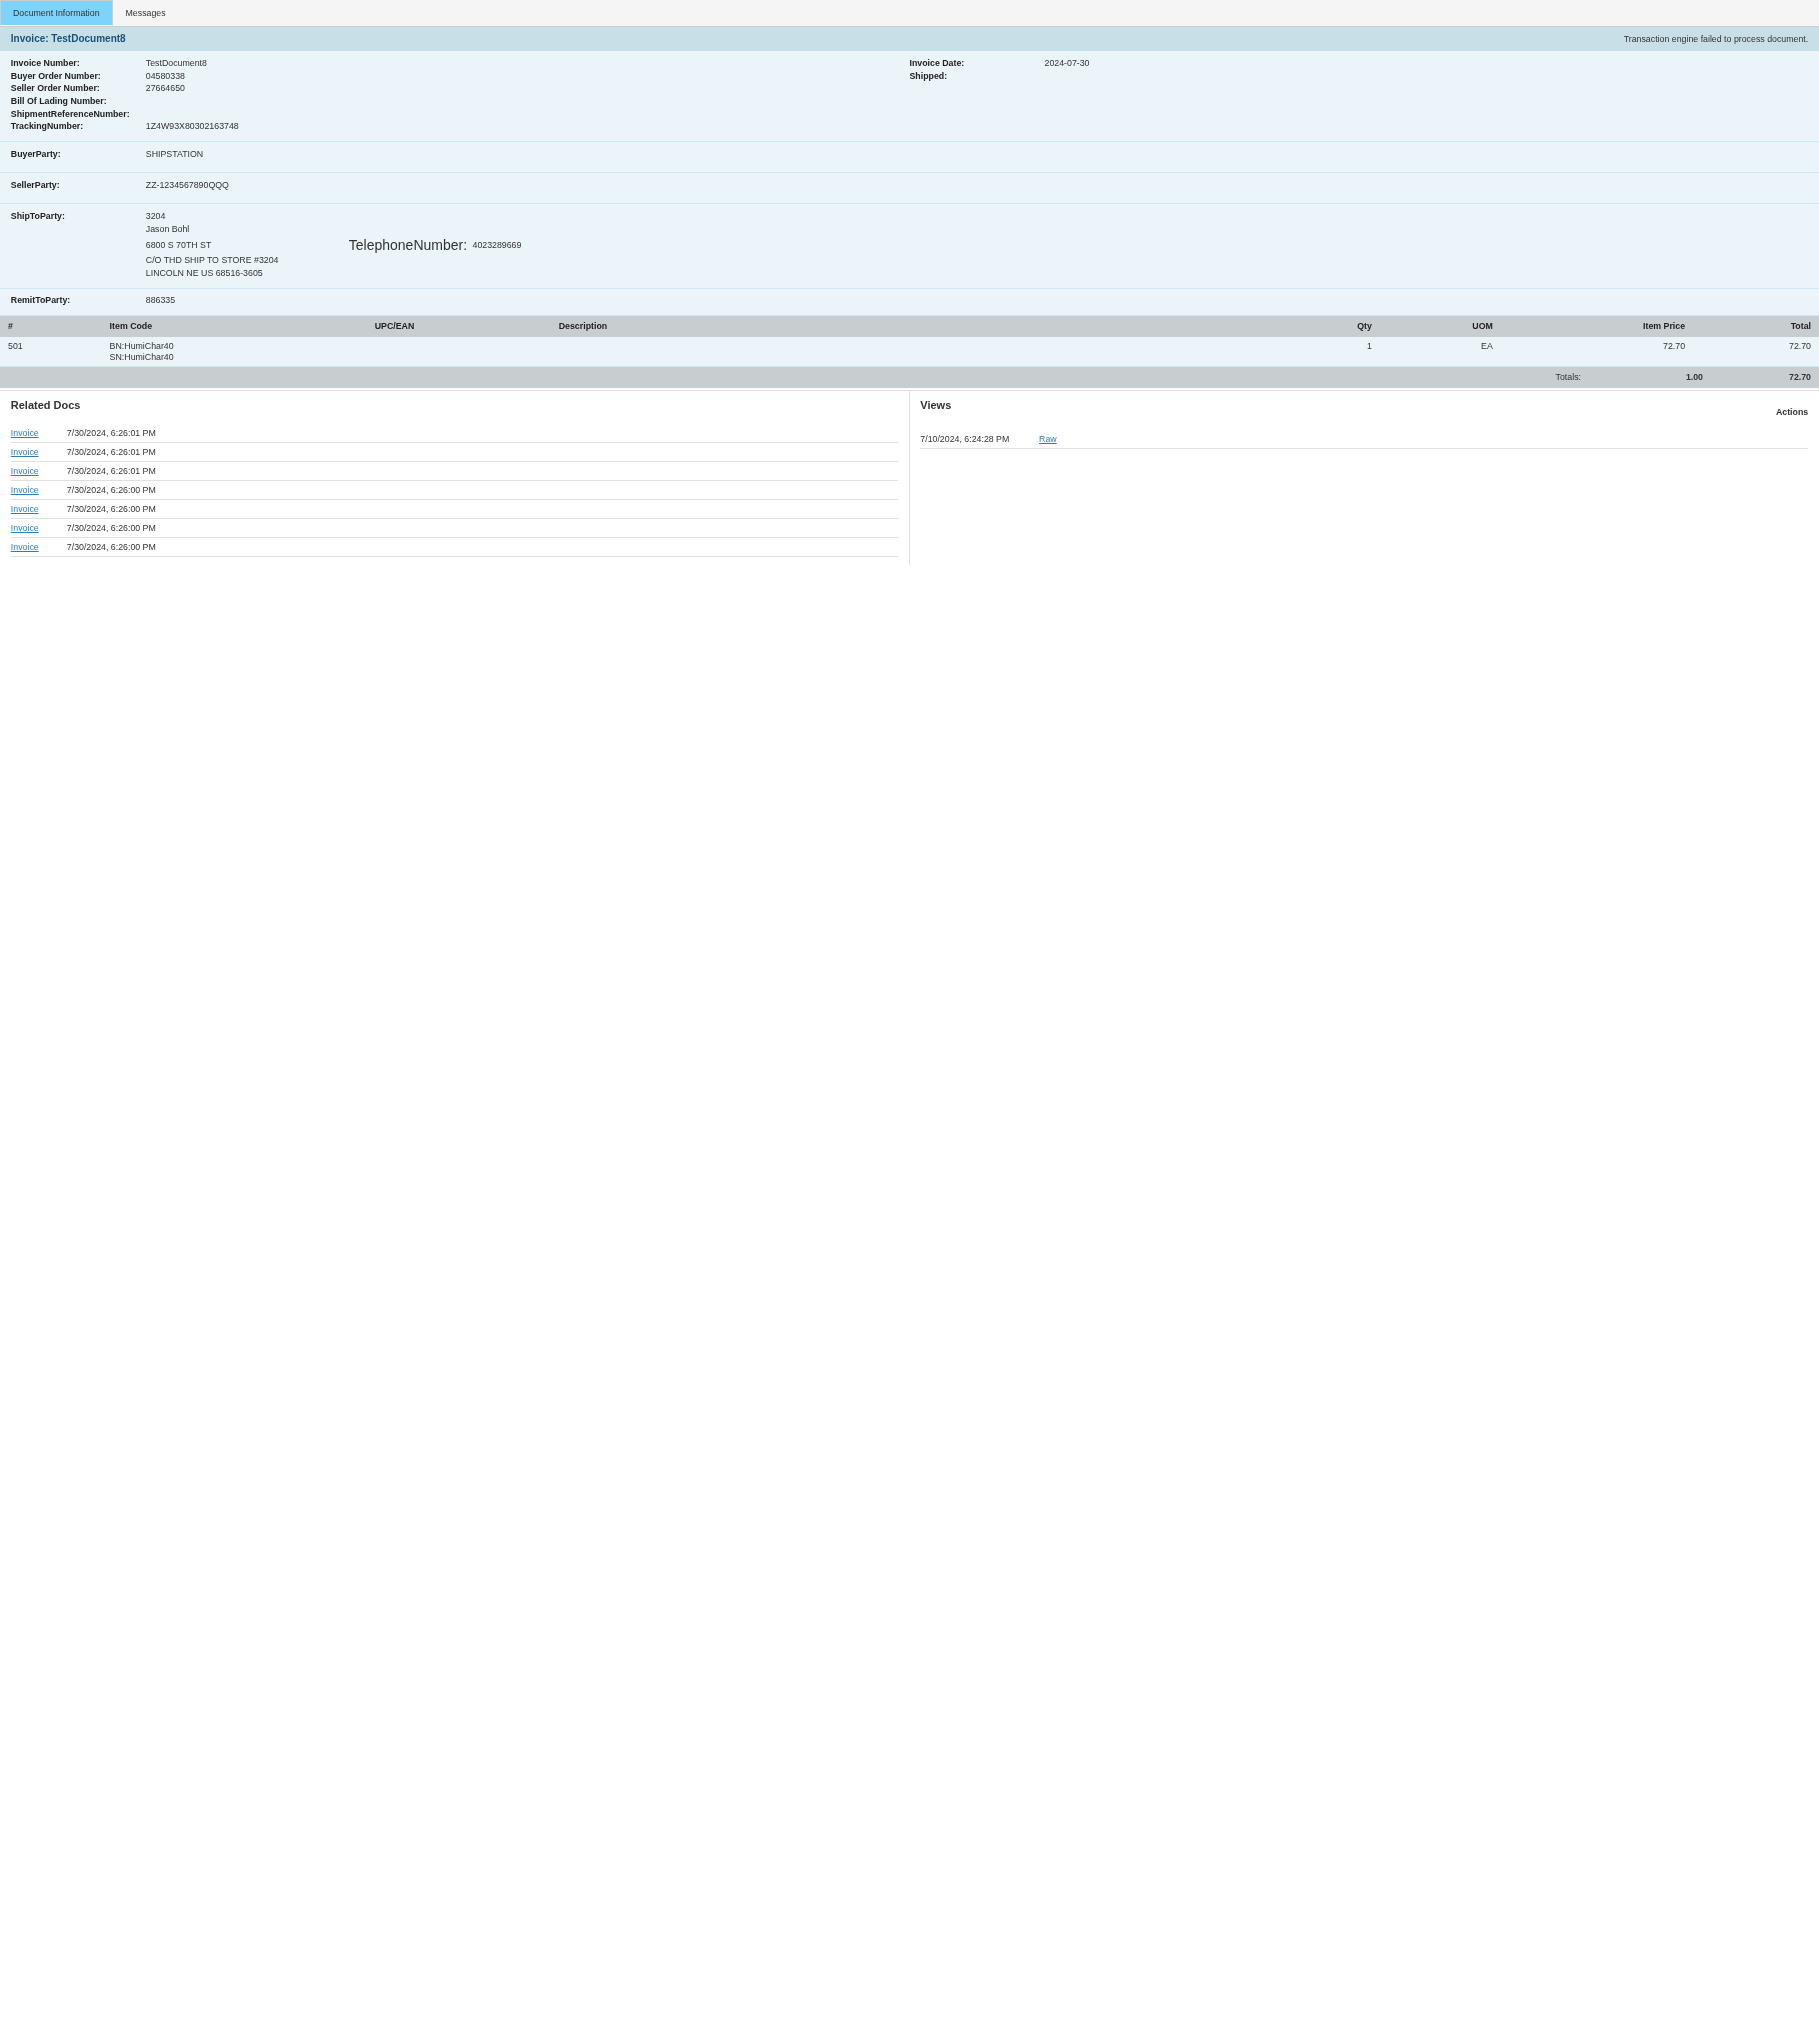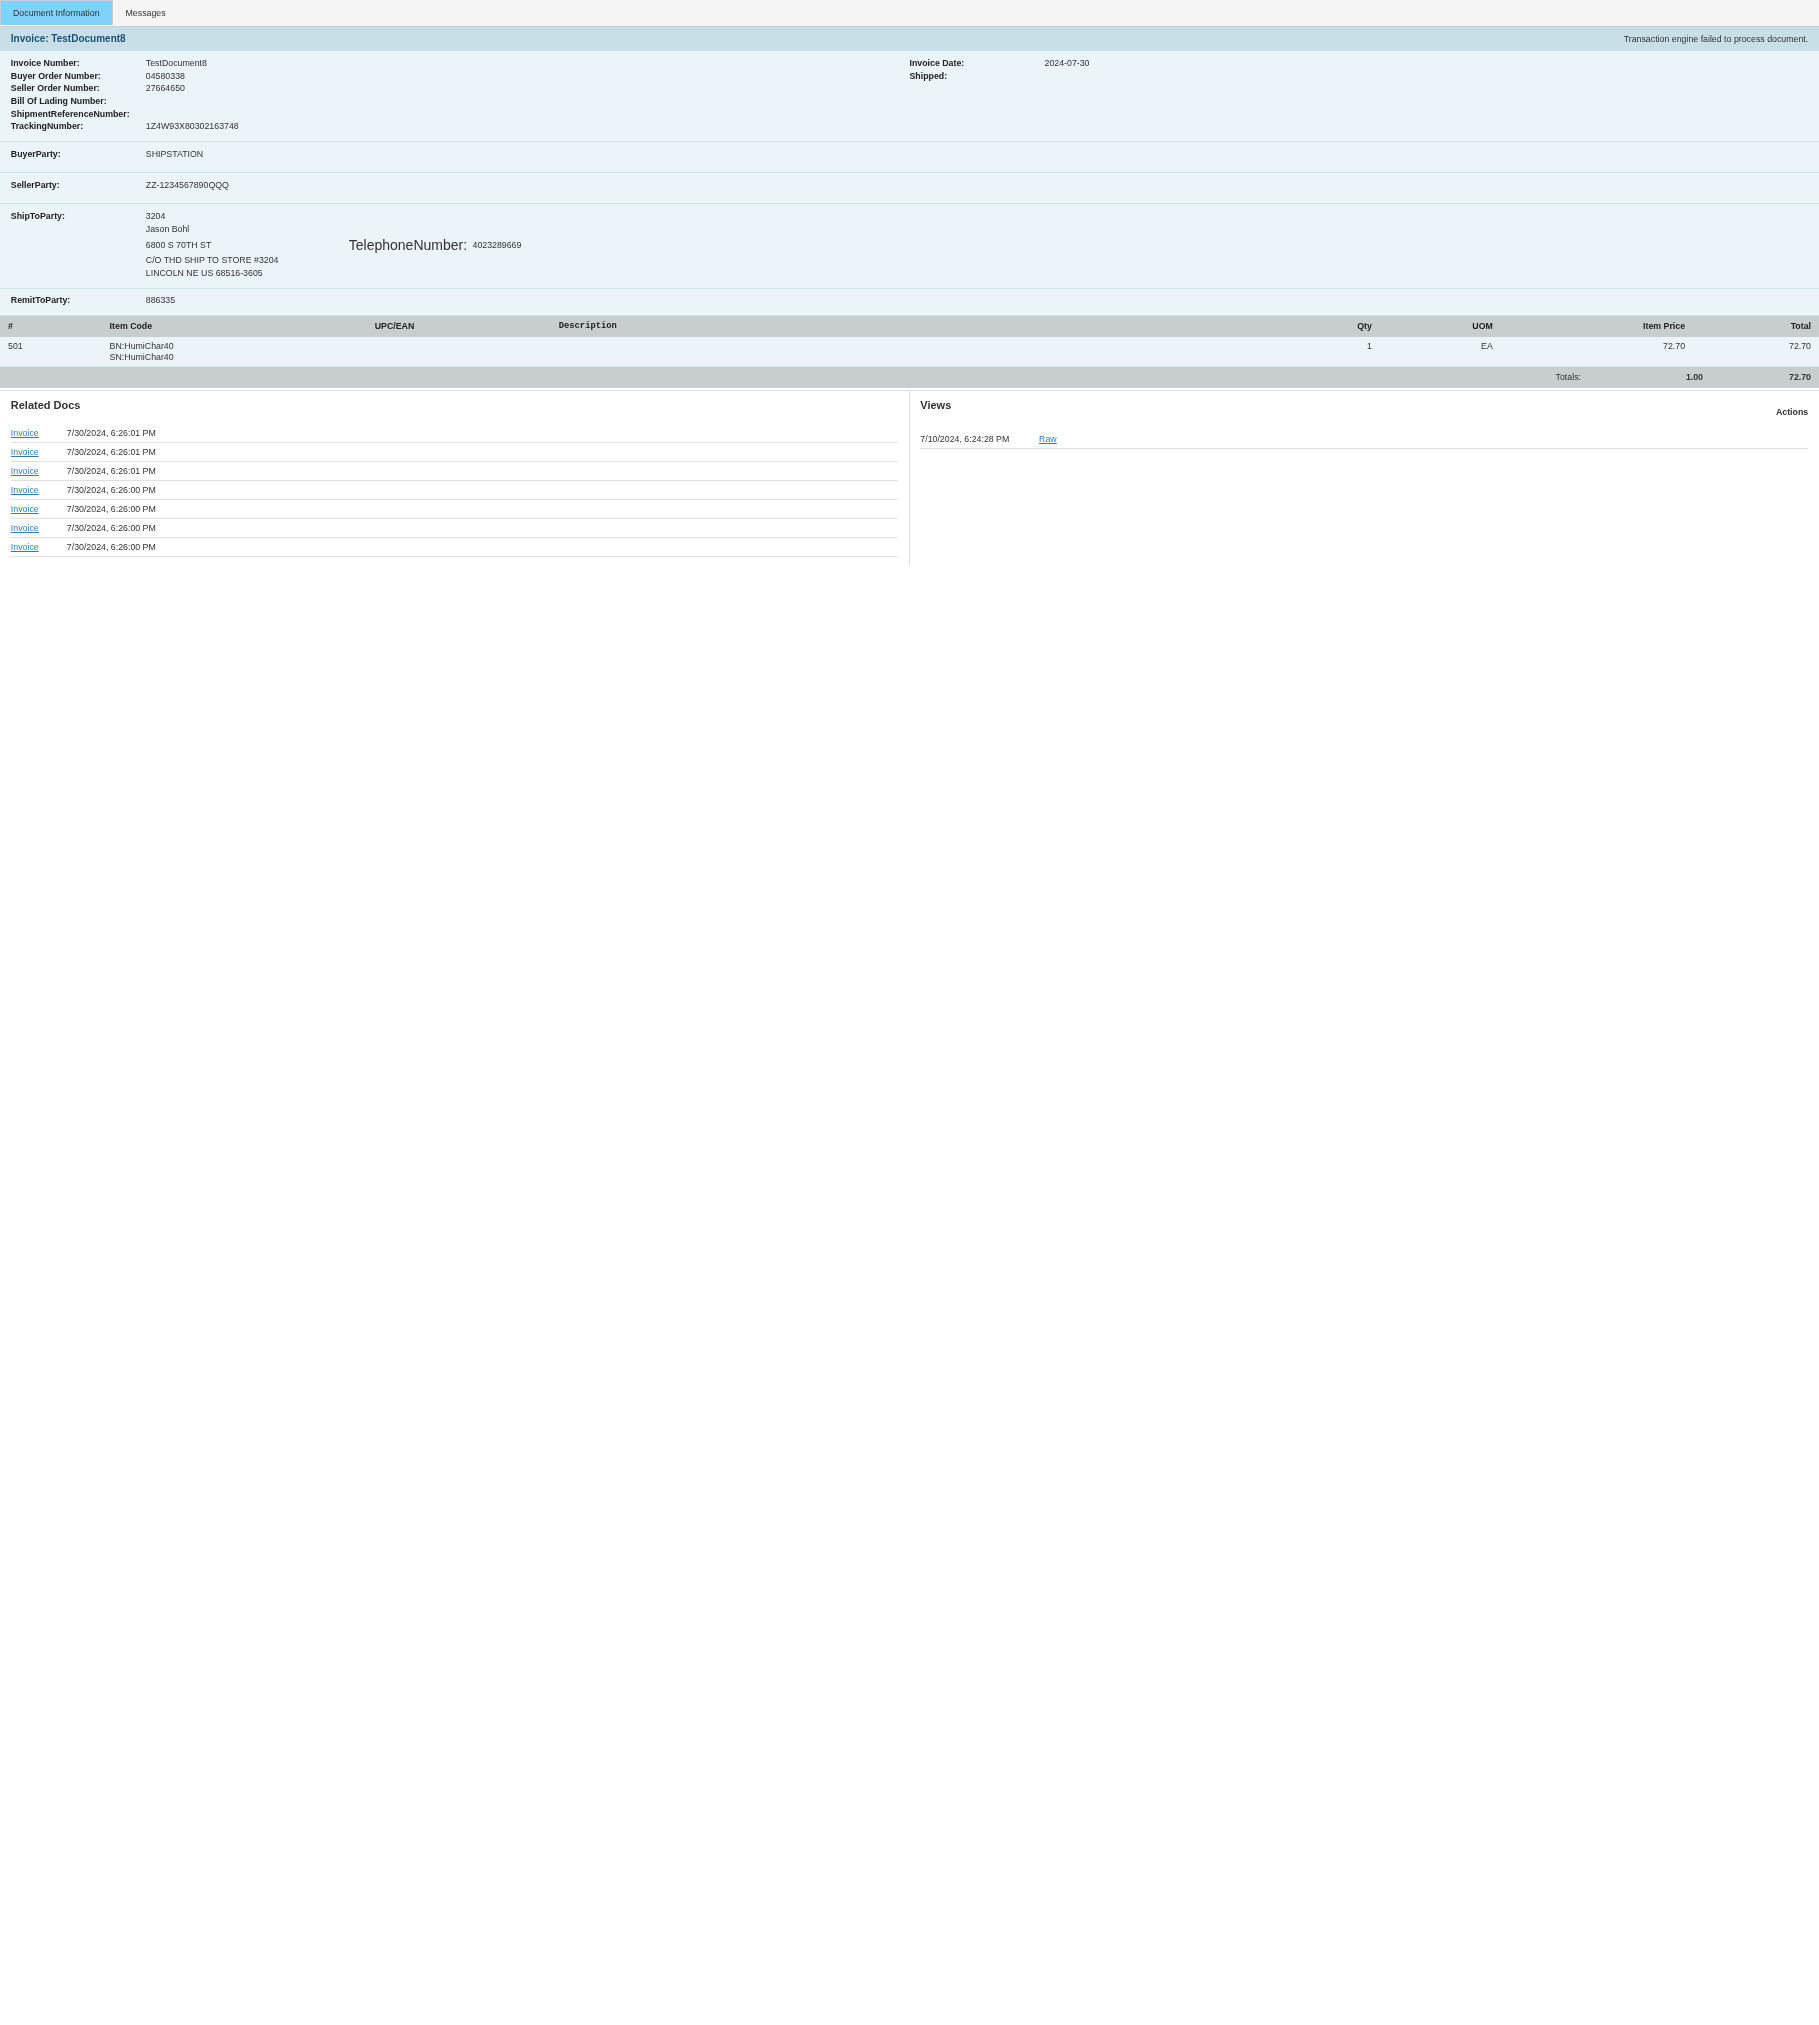--- a/index.html
+++ b/index.html
@@ -355,21 +355,21 @@
       <span class="field-value">886335</span>
     </div>
   </div>
 
   <table class="items-table">
     <thead>
       <tr>
         <th>#</th>
         <th>Item Code</th>
         <th>UPC/EAN</th>
-        <th style="width:40%;font-family:Liberation Mono, monospace;">Description</th>
+        <th style="width:40%;">Description</th>
         <th class="right">Qty</th>
         <th class="right">UOM</th>
         <th class="right">Item Price</th>
         <th class="right">Total</th>
       </tr>
     </thead>
     <tbody>
       <tr>
         <td>501</td>
         <td>

